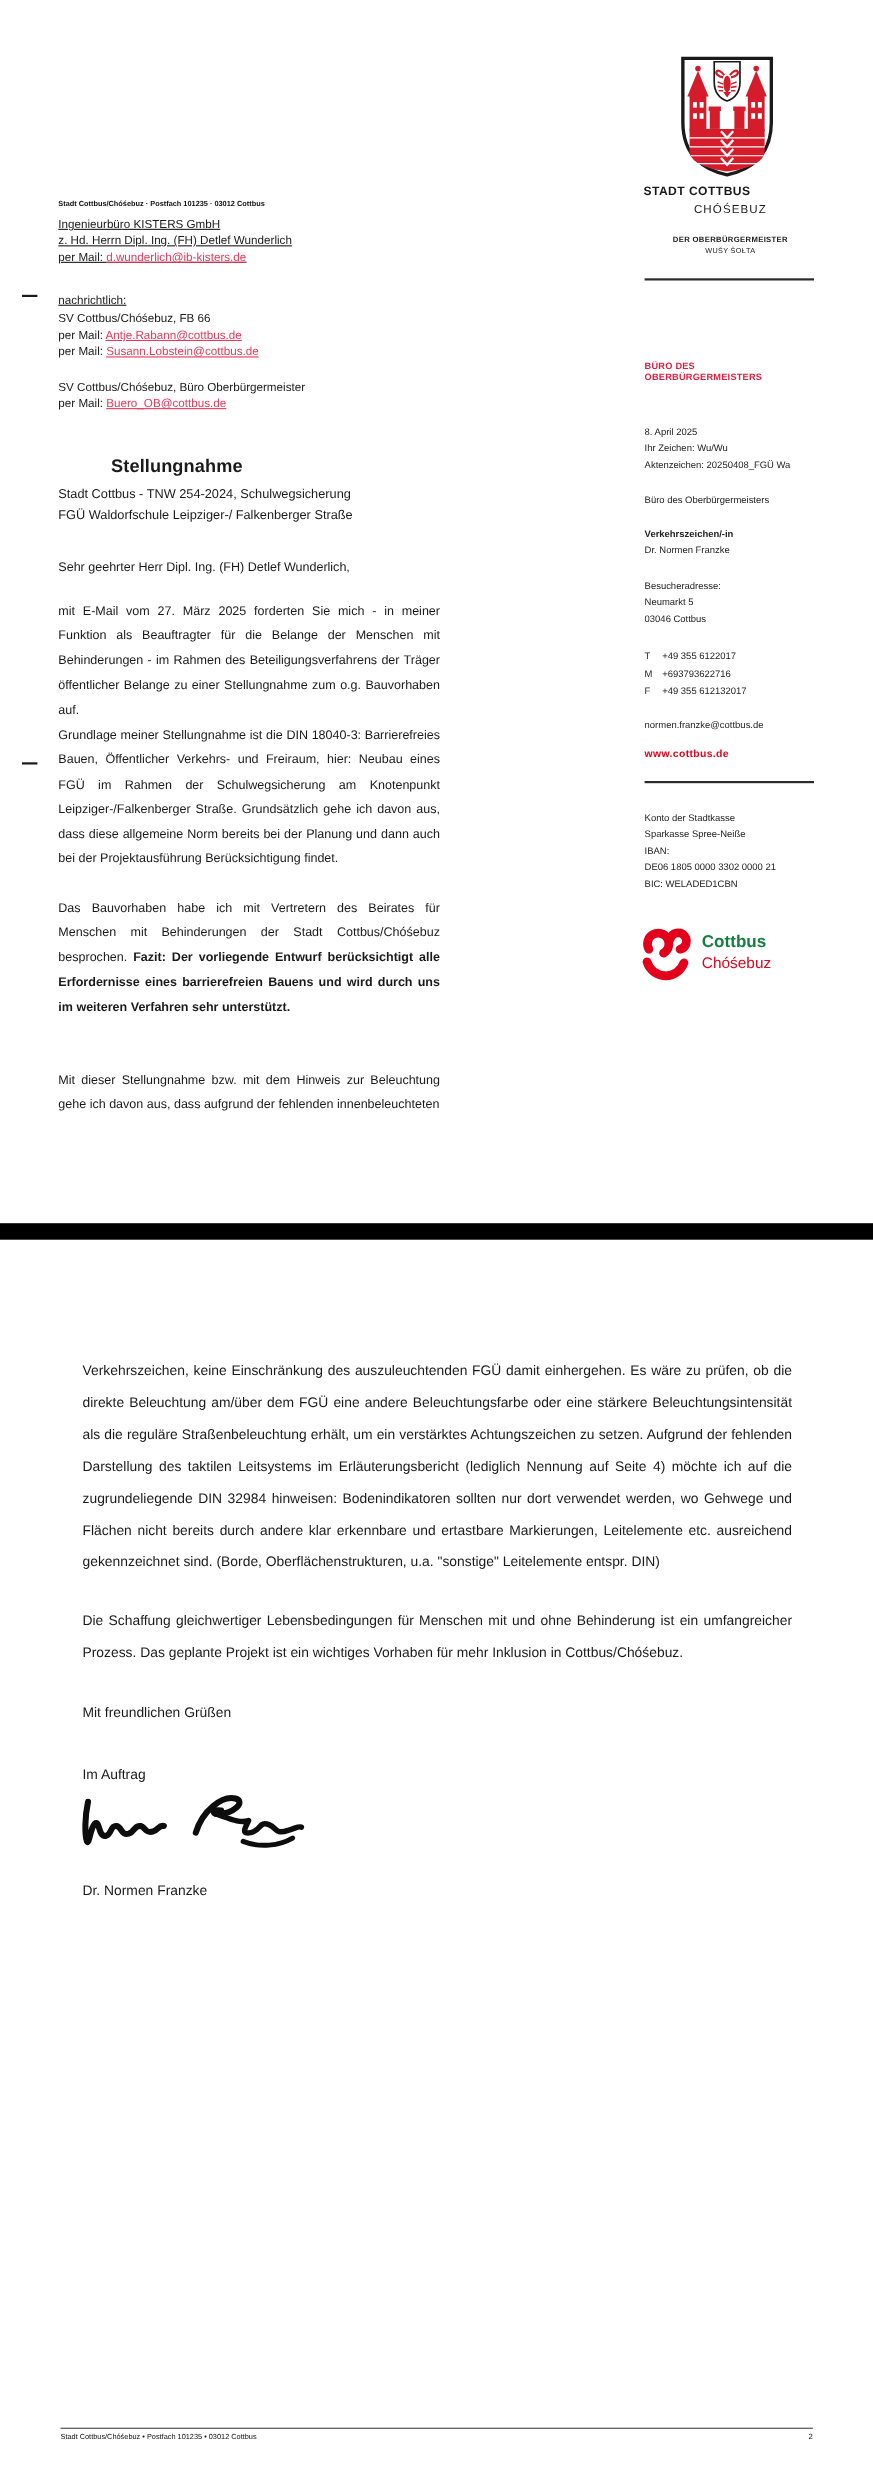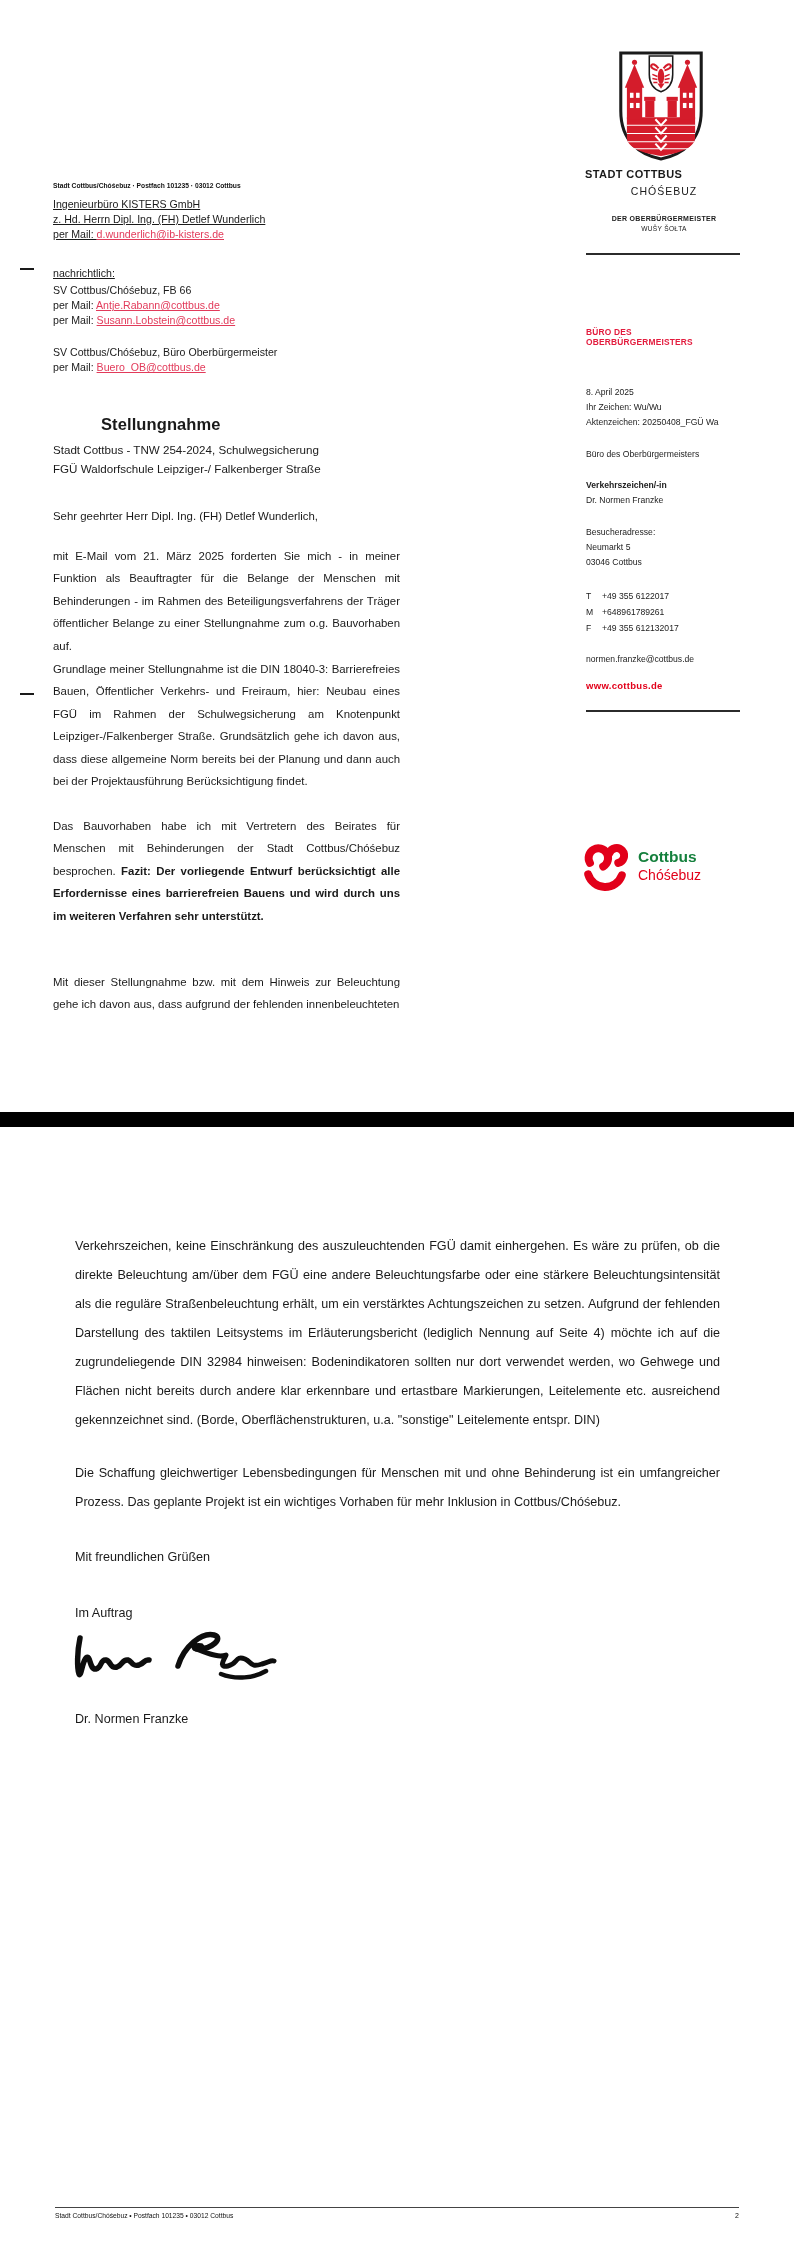--- a/index.html
+++ b/index.html
@@ -84,21 +84,21 @@
     <div><span>per Mail: </span><span class="red-link">Buero_OB@cottbus.de</span></div>
   </div>
 
   <div class="abs title">Stellungnahme</div>
   <div class="abs subject">
     <div>Stadt Cottbus - TNW 254-2024, Schulwegsicherung</div>
     <div>FGÜ Waldorfschule Leipziger-/ Falkenberger Straße</div>
   </div>
 
   <div class="abs saluation">Sehr geehrter Herr Dipl. Ing. (FH) Detlef Wunderlich,</div>
-  <div class="abs bodypara p1">mit E-Mail vom 21. März 2025 forderten Sie mich - in meiner Funktion als Beauftragter für die Belange der Menschen mit Behinderungen - im Rahmen des Beteiligungsverfahrens der Träger öffentlicher Belange zu einer Stellungnahme zum o.g. Bauvorhaben auf.</div>
+  <div class="abs bodypara p1">mit E-Mail vom 27. März 2025 forderten Sie mich - in meiner Funktion als Beauftragter für die Belange der Menschen mit Behinderungen - im Rahmen des Beteiligungsverfahrens der Träger öffentlicher Belange zu einer Stellungnahme zum o.g. Bauvorhaben auf.</div>
   <div class="abs bodypara p2">Grundlage meiner Stellungnahme ist die DIN 18040-3: Barrierefreies Bauen, Öffentlicher Verkehrs- und Freiraum, hier: Neubau eines FGÜ im Rahmen der Schulwegsicherung am Knotenpunkt Leipziger-/Falkenberger Straße. Grundsätzlich gehe ich davon aus, dass diese allgemeine Norm bereits bei der Planung und dann auch bei der Projektausführung Berücksichtigung findet.</div>
   <div class="abs bodypara p3"><span>Das Bauvorhaben habe ich mit Vertretern des Beirates für Menschen mit Behinderungen der Stadt Cottbus/Chóśebuz besprochen. </span><span class="bold">Fazit: Der vorliegende Entwurf berücksichtigt alle Erfordernisse eines barrierefreien Bauens und wird durch uns im weiteren Verfahren sehr unterstützt.</span></div>
   <div class="abs bodypara p4">Mit dieser Stellungnahme bzw. mit dem Hinweis zur Beleuchtung gehe ich davon aus, dass aufgrund der fehlenden innenbeleuchteten</div>
 
   <svg class="abs crest" viewBox="0 0 85 110">
     <path d="M3,3 H82 V60 C82,90 63,103 42.5,107 C22,103 3,90 3,60 Z" fill="#ffffff" stroke="#1a1a1a" stroke-width="3"></path>
     <path d="M9,66 H76 V86 C76,96 60,102 42.5,104 C25,102 9,96 9,86 Z" fill="#d41c2b"></path>
     <path d="M9,74 H76 M9,82 H76 M10,90 H75 M14,97 H71" stroke="#ffffff" stroke-width="1" fill="none"></path>
     <path d="M37,68 L42.5,74 L48,68 M37,76 L42.5,82 L48,76 M37,84 L42.5,90 L48,84 M37,92 L42.5,98 L48,92" stroke="#ffffff" stroke-width="2" fill="none"></path>
     <rect x="9" y="36" width="15" height="32" fill="#d41c2b"></rect>
@@ -150,28 +150,35 @@
   </div>
 
   <div class="abs side visit">
     <div>Besucheradresse:</div>
     <div>Neumarkt 5</div>
     <div>03046 Cottbus</div>
   </div>
 
   <div class="abs side phones">
     <div><span class="plabel">T</span><span>+49 355 6122017</span></div>
-    <div><span class="plabel">M</span><span>+648961789261</span></div>
+    <div><span class="plabel">M</span><span>+693793622716</span></div>
     <div><span class="plabel">F</span><span>+49 355 612132017</span></div>
   </div>
   <div class="abs side email">normen.franzke@cottbus.de</div>
 
   <div class="abs website">www.cottbus.de</div>
   <div class="abs rule2"></div>
 
+  <div class="abs side bank">
+    <div>Konto der Stadtkasse</div>
+    <div>Sparkasse Spree-Neiße</div>
+    <div>IBAN:</div>
+    <div>DE06 1805 0000 3302 0000 21</div>
+    <div>BIC: WELADED1CBN</div>
+  </div>
 
   <svg class="abs clogo-icon" viewBox="0 0 52 58">
     <path d="M9,21 A11,11 0 1,1 24,25" fill="none" stroke="#e2001a" stroke-width="9" stroke-linecap="round"></path>
     <path d="M31,10 A8.5,8.5 0 1,1 41,21" fill="none" stroke="#e2001a" stroke-width="9" stroke-linecap="round"></path>
     <path d="M7,34 A20,20 0 0,0 45,35" fill="none" stroke="#e2001a" stroke-width="9" stroke-linecap="round"></path>
   </svg>
   <div class="abs clogo-t1">Cottbus</div>
   <div class="abs clogo-t2">Chóśebuz</div>
 
   <div class="abs pagebreak"></div>

